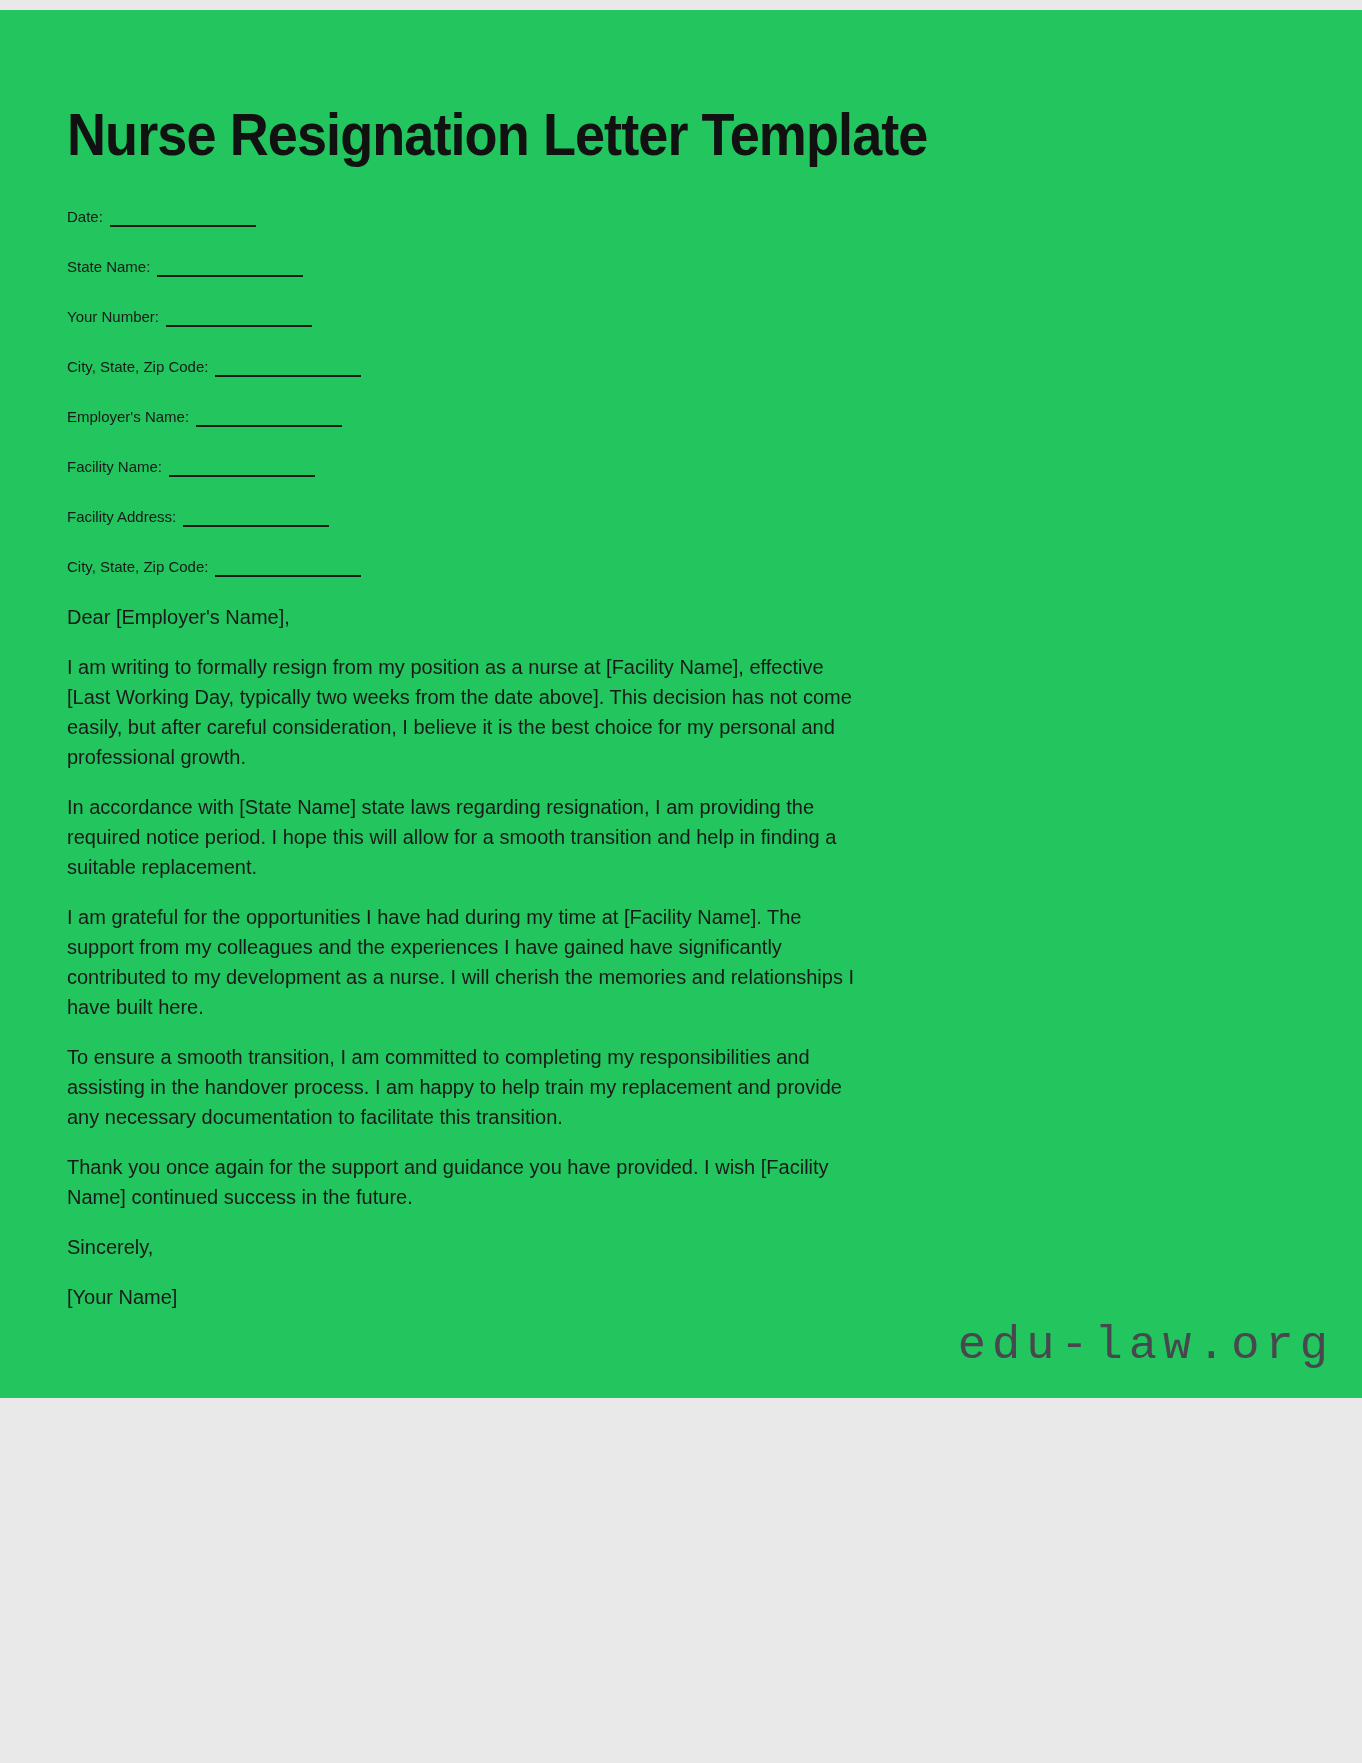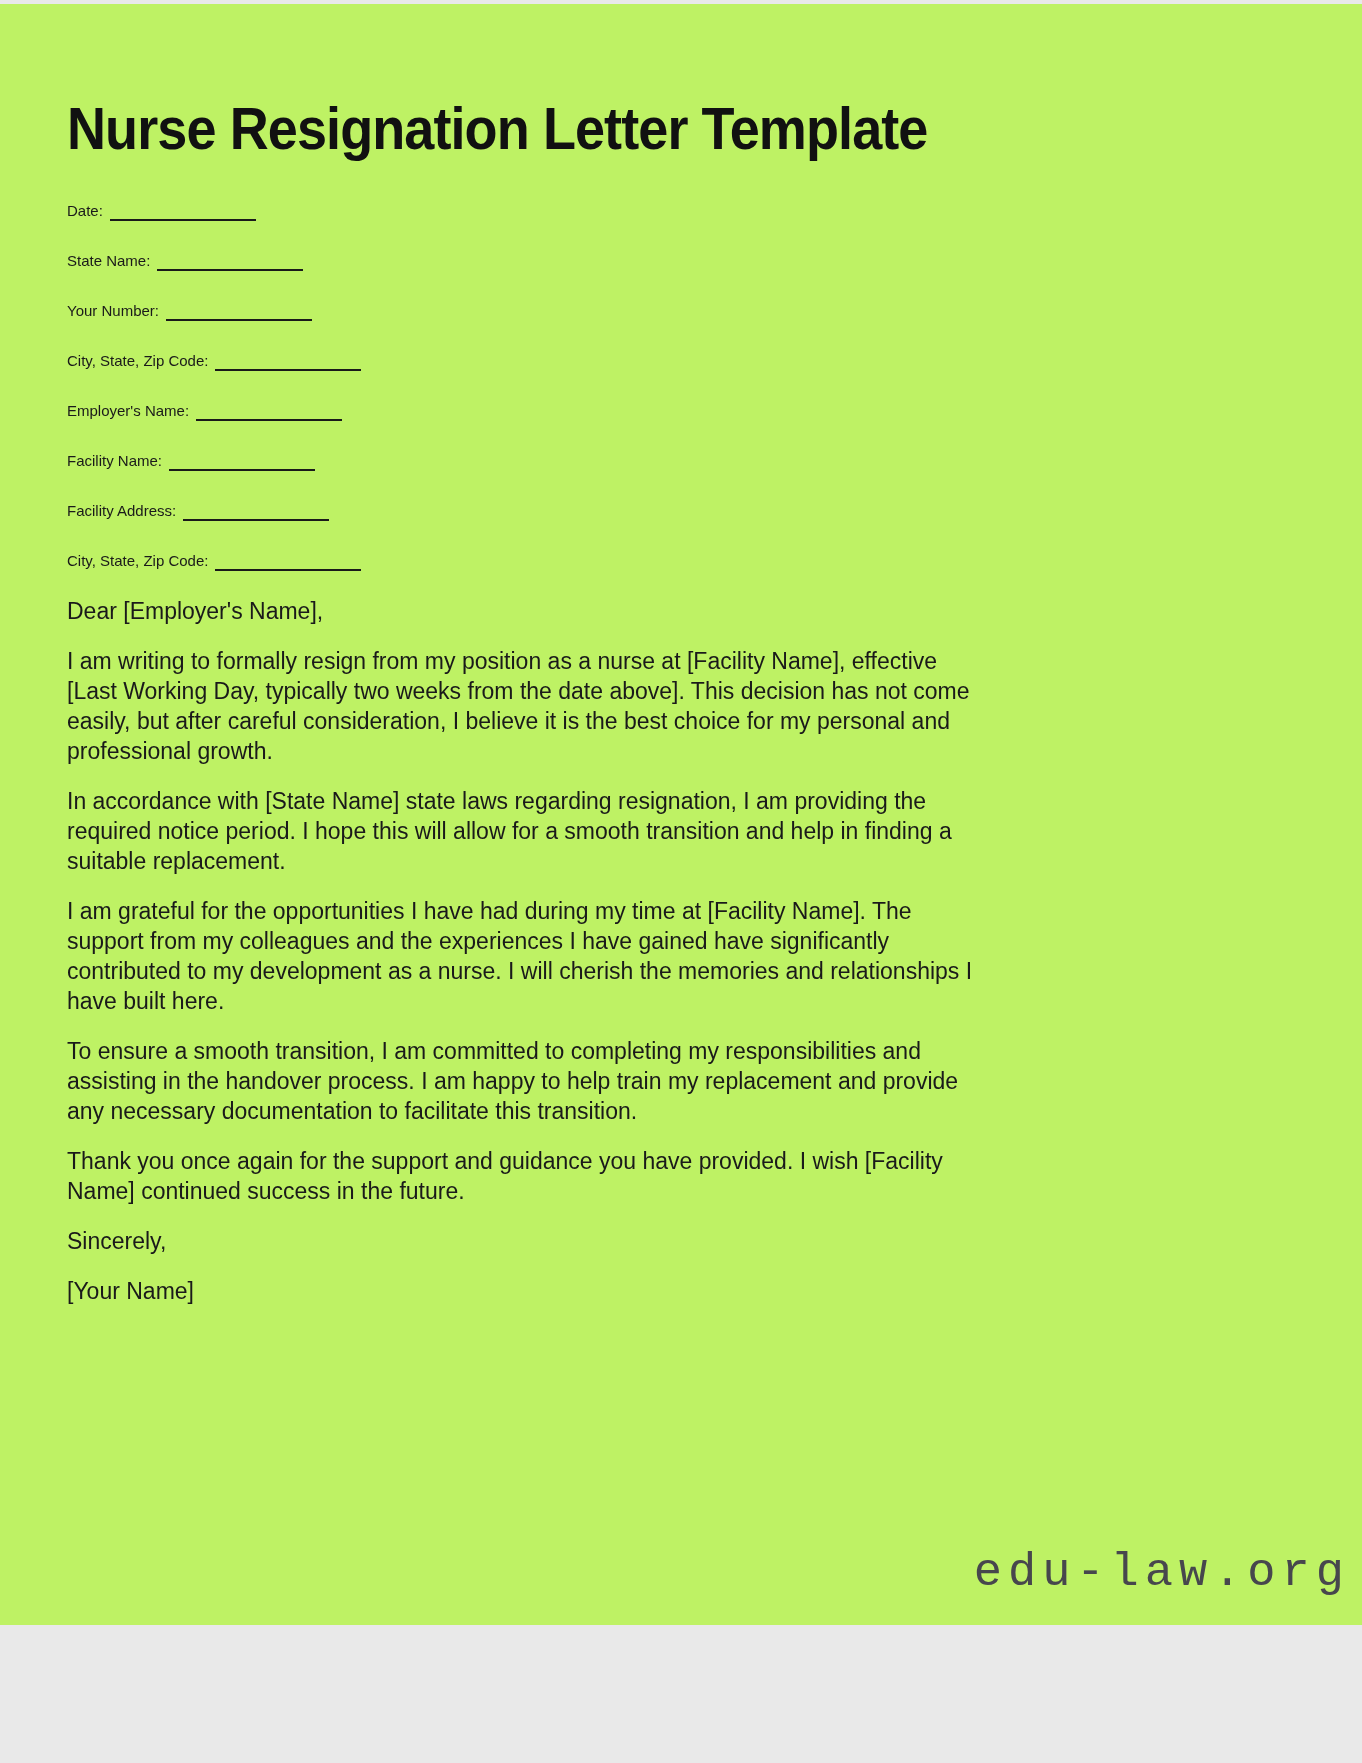--- a/index.html
+++ b/index.html
@@ -1,22 +1,22 @@
 <!DOCTYPE html>
 <html><head>
 <meta charset="utf-8">
 <style>
   * { margin: 0; padding: 0; box-sizing: border-box; }
   html, body { background: #e9e9e9; }
   .page {
     width: 1362px;
-    height: 1621px;
-    background: #bef264;
+    height: 1388px;
+    background: #22c55e;
     position: relative;
-    margin: 4px auto;
+    margin: 10px auto;
     overflow: hidden;
     font-family: "Liberation Sans", sans-serif;
     color: #1a1a1a;
   }
   .content {
     padding: 90px 62px 0 67px;
   }
   .doc-title {
     font-size: 60px;
     font-weight: 700;
@@ -35,29 +35,29 @@
   }
   .blank-line {
     display: inline-block;
     width: 146px;
     height: 24px;
     border-bottom: 2px solid #1a1a1a;
     vertical-align: -5px;
     margin-left: 7px;
   }
   .salutation, .para, .closing, .signature {
-    font-size: 23px;
+    font-size: 20px;
     line-height: 30px;
     margin-bottom: 20px;
     max-width: 1240px;
   }
   .para { white-space: pre-line; }
   .watermark {
     position: absolute;
-    right: 12px;
+    right: 28px;
     bottom: 26px;
     font-family: "Liberation Mono", "DejaVu Sans Mono", monospace;
     font-size: 47px;
     letter-spacing: 6px;
     color: #47474d;
     white-space: nowrap;
   }
 </style>
 </head>
 <body>

